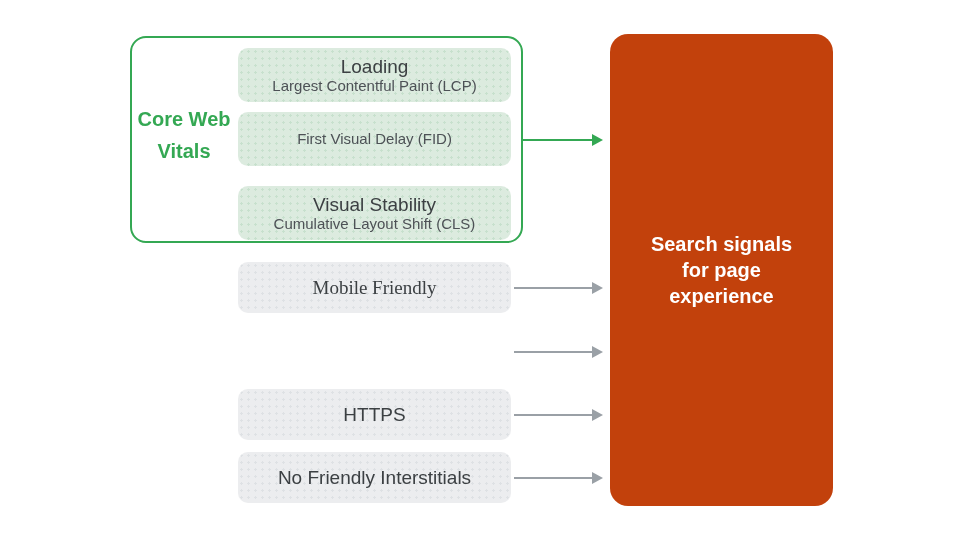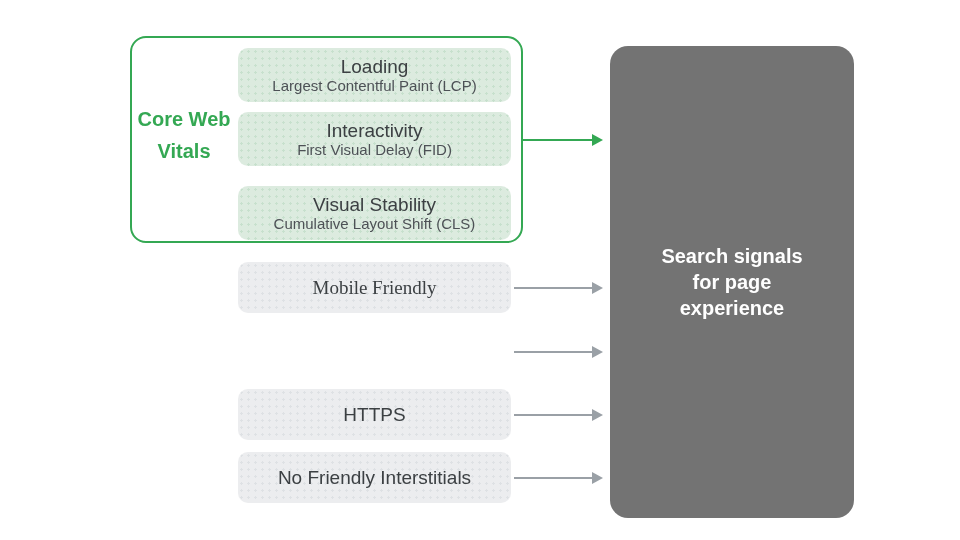--- a/index.html
+++ b/index.html
@@ -116,28 +116,27 @@
   .arrow-sig-0 { left: 514px; top: 287px; width: 78px; }
   .arrow-sig-1 { left: 514px; top: 351px; width: 78px; }
   .arrow-sig-2 { left: 514px; top: 414px; width: 78px; }
   .arrow-sig-3 { left: 514px; top: 477px; width: 78px; }
 
   
   .result-panel {
     position: absolute;
     left: 610px;
     top: 34px;
-    width: 244px;
+    width: 223px;
     height: 472px;
-    background: #737373;
+    background: #c2410c;
     border-radius: 18px;
     display: flex;
     align-items: center;
     justify-content: center;
-    margin-top: 12px;
   }
   .result-label {
     max-width: 165px;
     text-align: center;
     color: #ffffff;
     font-size: 20px;
     font-weight: 700;
     line-height: 26px;
   }
 </style>
@@ -148,21 +147,20 @@
 
   <div class="cwv-container"></div>
   <div class="cwv-label">Core Web Vitals</div>
 
   <div class="card vital-card pos-0">
     <div class="vital-title">Loading</div>
     <div class="vital-subtitle">Largest Contentful Paint (LCP)</div>
   </div>
 
   <div class="card vital-card pos-1">
-    <div class="vital-title">Interactivity</div>
     <div class="vital-subtitle">First Visual Delay (FID)</div>
   </div>
 
   <div class="card vital-card pos-2">
     <div class="vital-title">Visual Stability</div>
     <div class="vital-subtitle">Cumulative Layout Shift (CLS)</div>
   </div>
 
   <div class="card signal-card pos-0">
     <div class="signal-label">Mobile Friendly</div>

